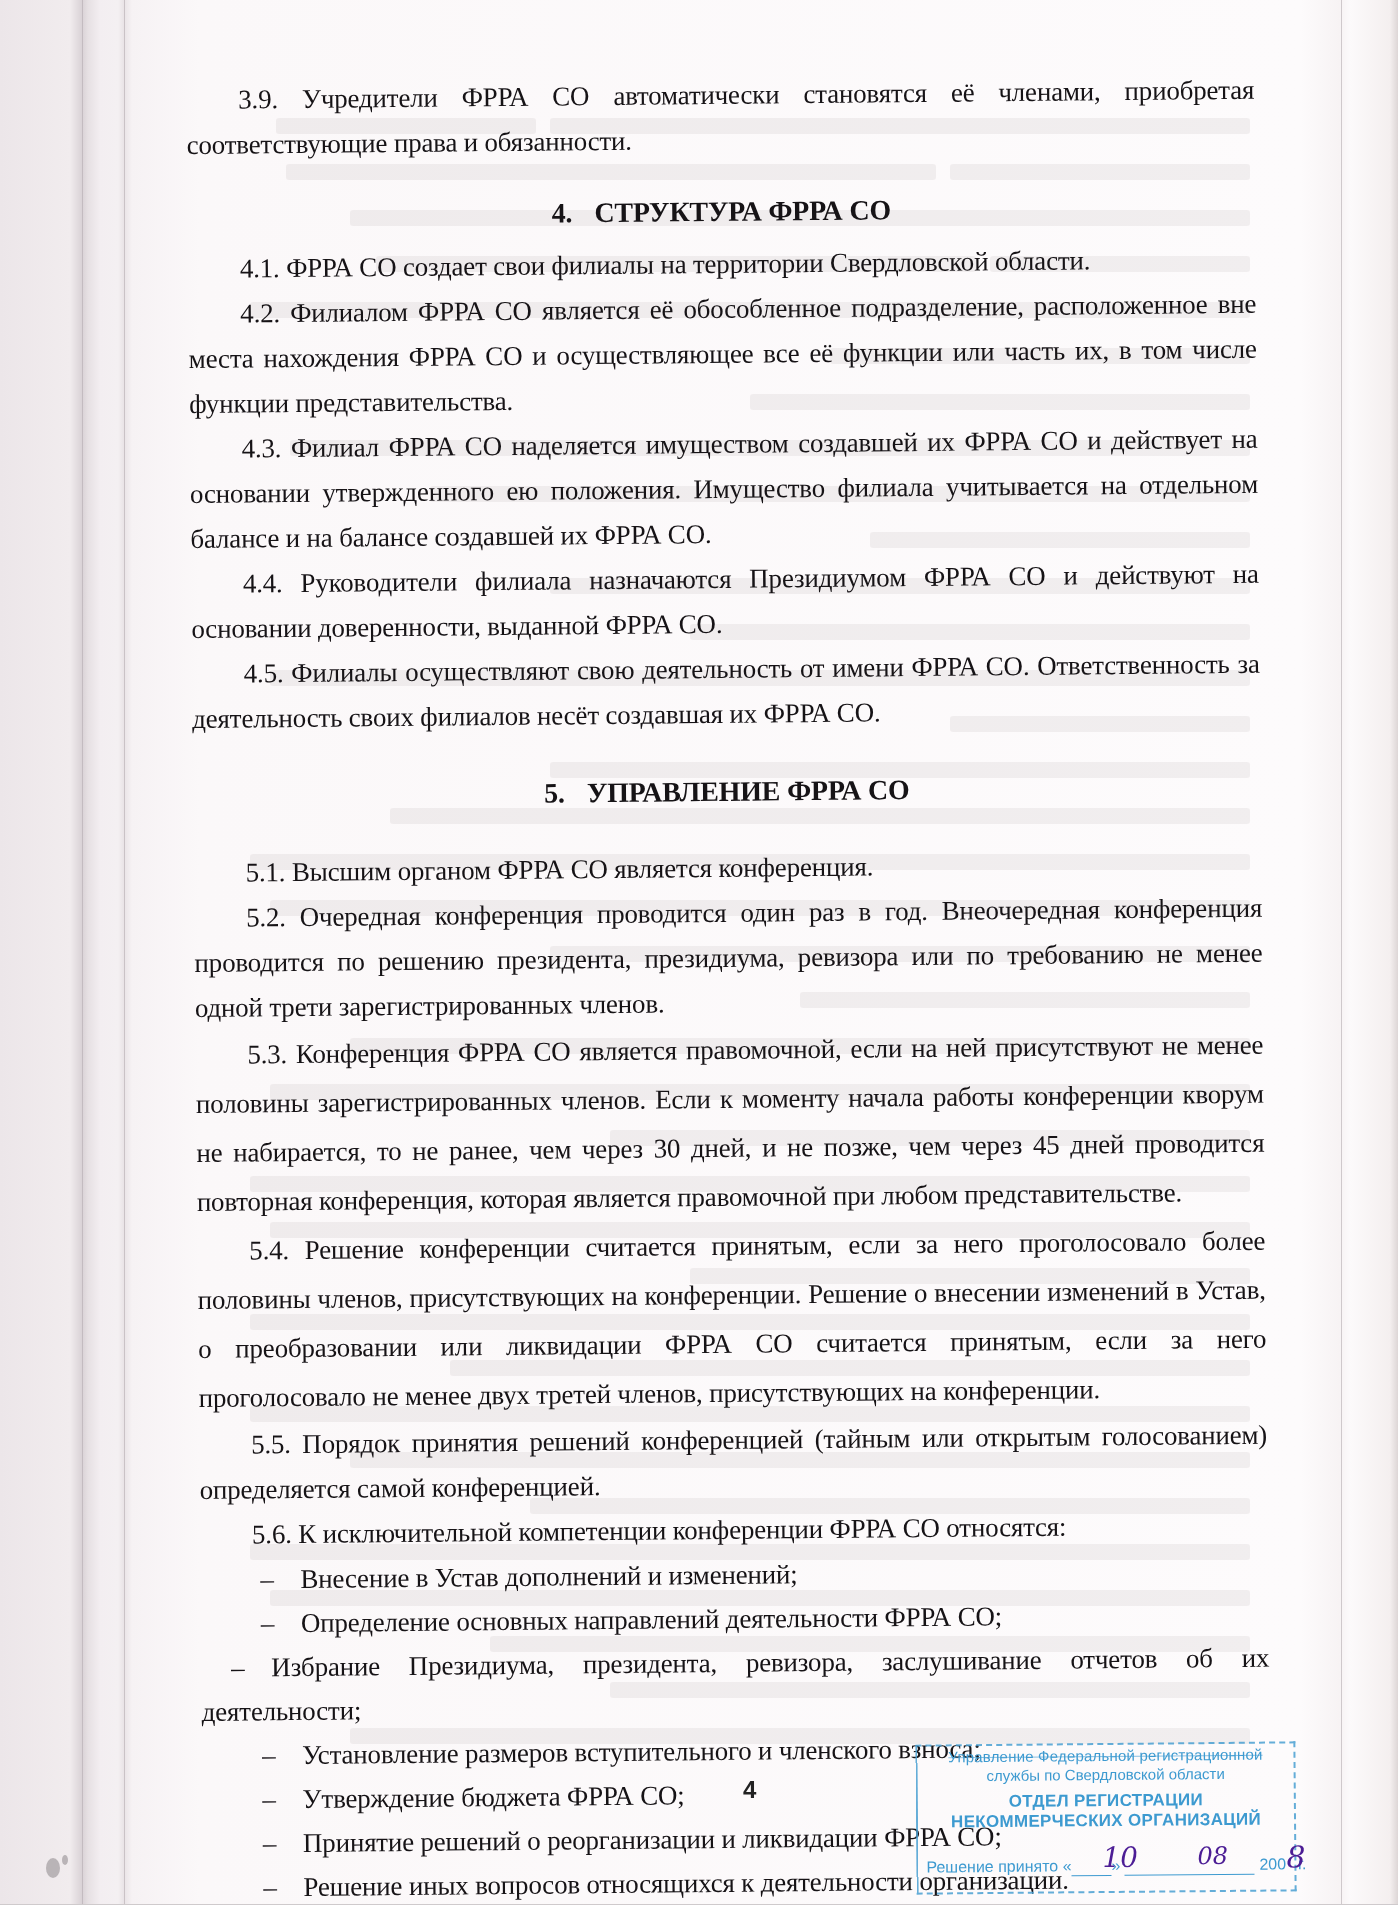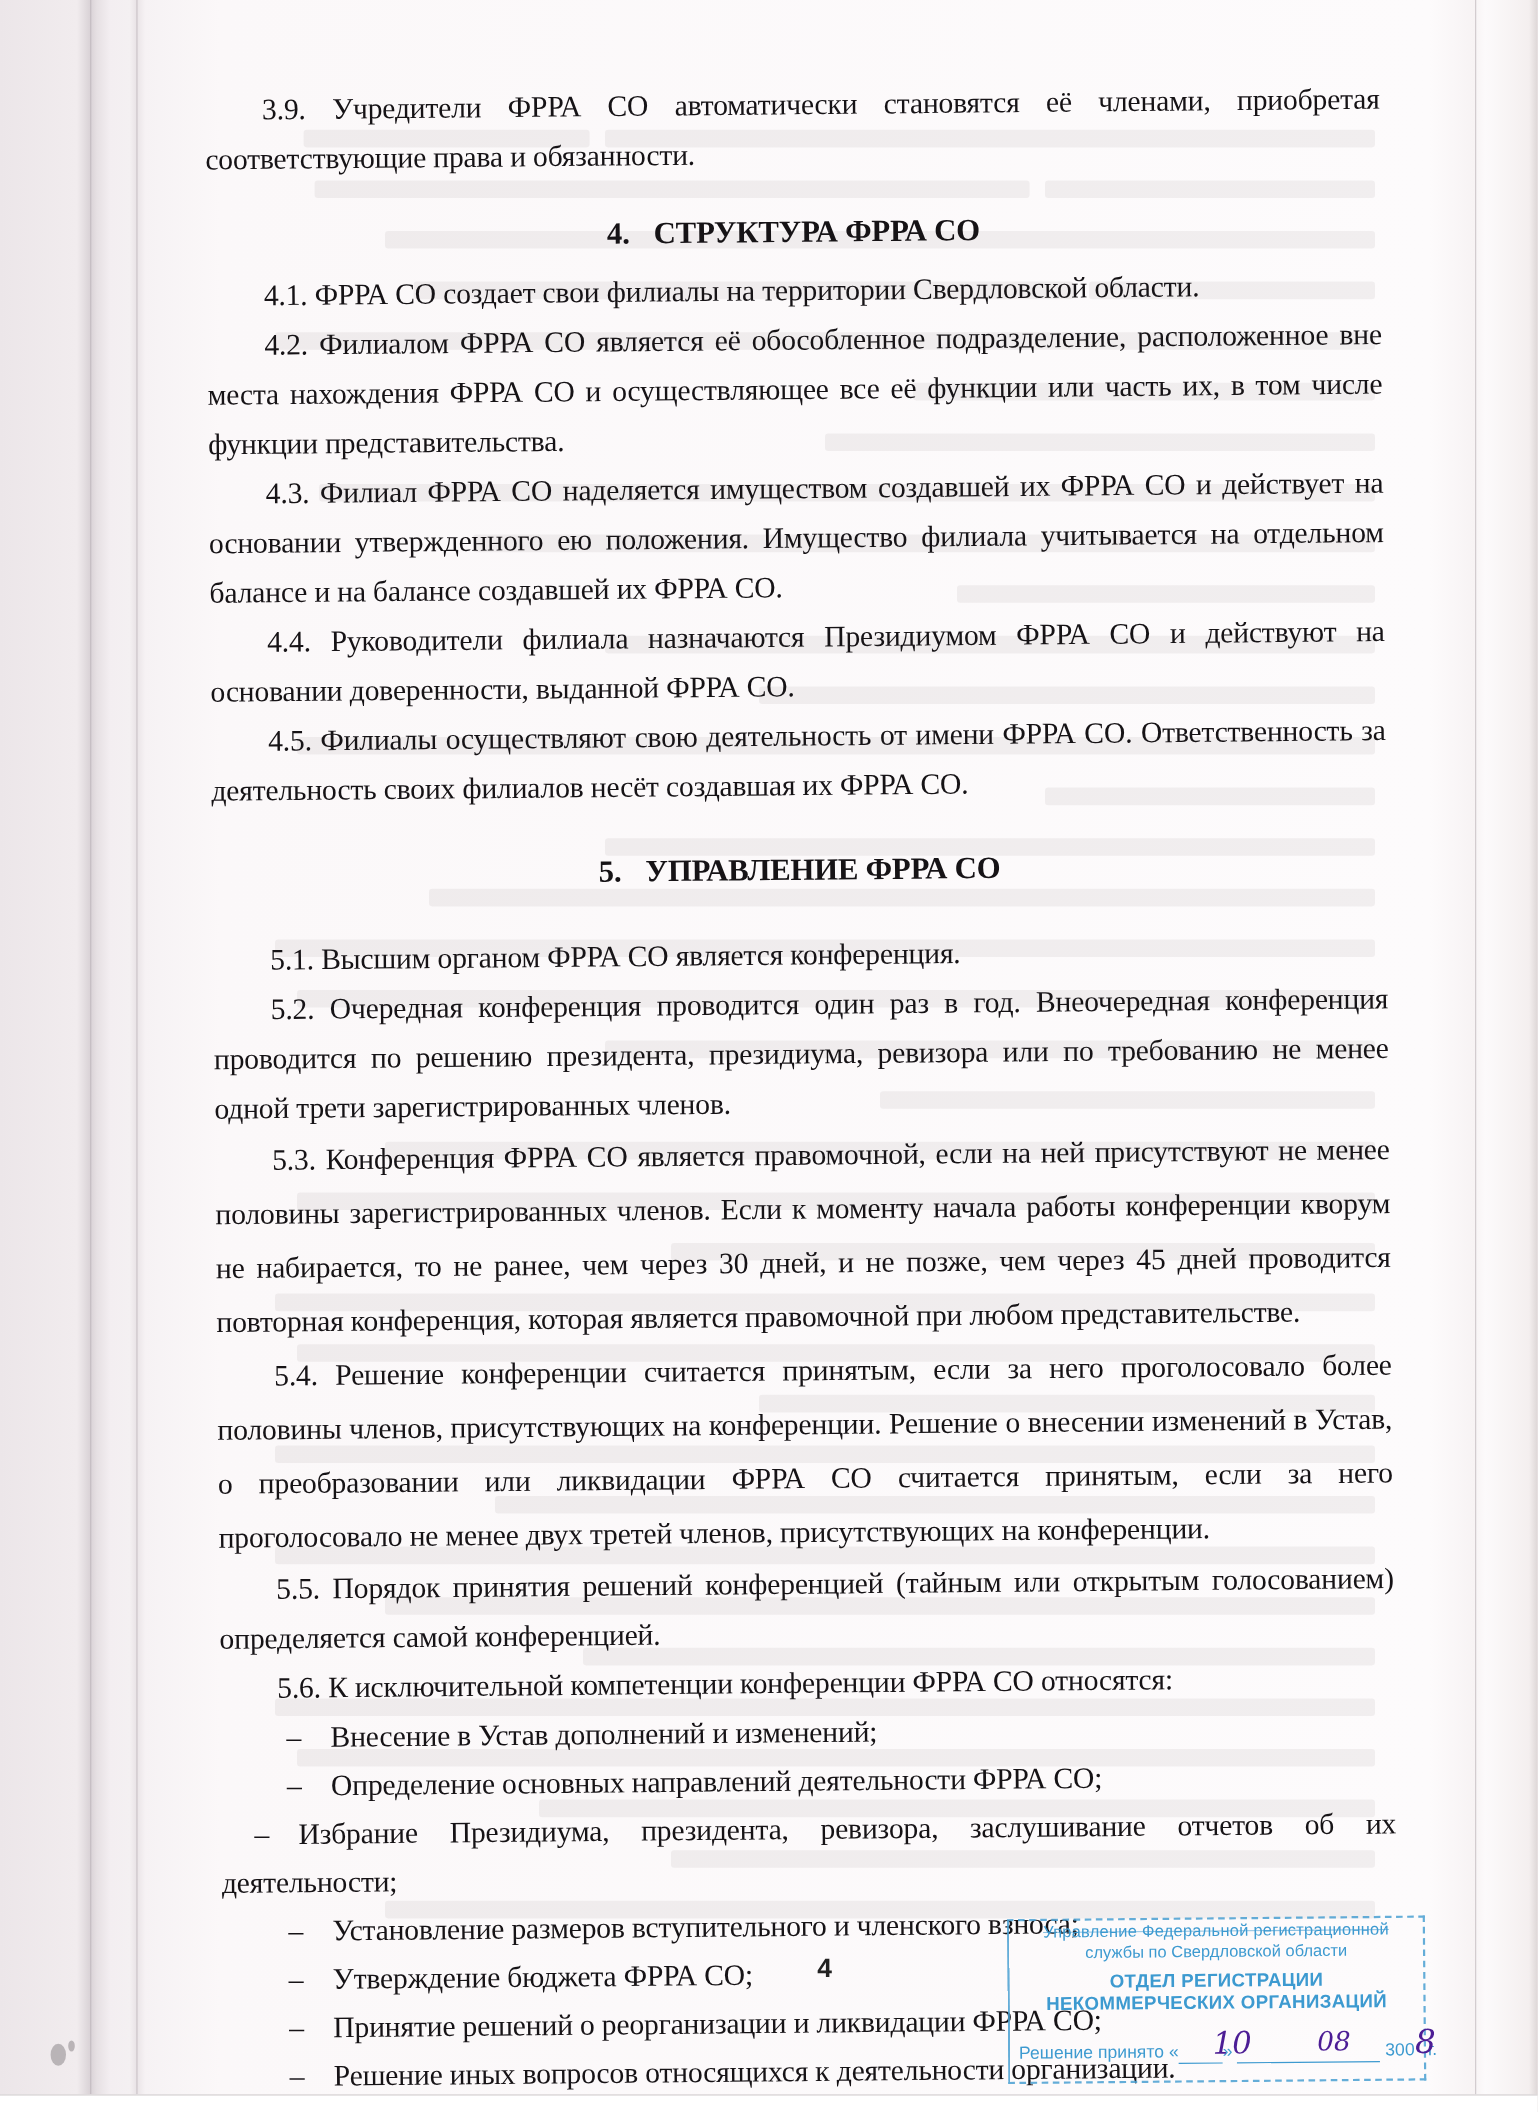--- a/index.html
+++ b/index.html
@@ -282,20 +282,20 @@
 
 <div class="stamp">
   <div class="line1">Управление Федеральной регистрационной</div>
   <div class="line2">службы по Свердловской области</div>
   <div class="line3">ОТДЕЛ РЕГИСТРАЦИИ</div>
   <div class="line4">НЕКОММЕРЧЕСКИХ ОРГАНИЗАЦИЙ</div>
   <div class="decision">
     <span>Решение принято</span>
     <span>«</span><span class="blank" style="width:40px">&nbsp;</span><span>»</span>
     <span class="blank" style="width:130px">&nbsp;</span>
-    <span>300</span><span style="display:inline-block;width:12px"></span><span>г.</span>
+    <span>200</span><span style="display:inline-block;width:12px"></span><span>г.</span>
   </div>
   <span class="hand" style="left:155px; top:96px;">10</span>
   <span class="hand" style="left:250px; top:98px; font-size:24px;">08</span>
   <span class="hand" style="left:339px; top:96px; font-size:30px;">8</span>
 </div>
 
 <div class="bottom-strip"></div>
 
 </body></html>

